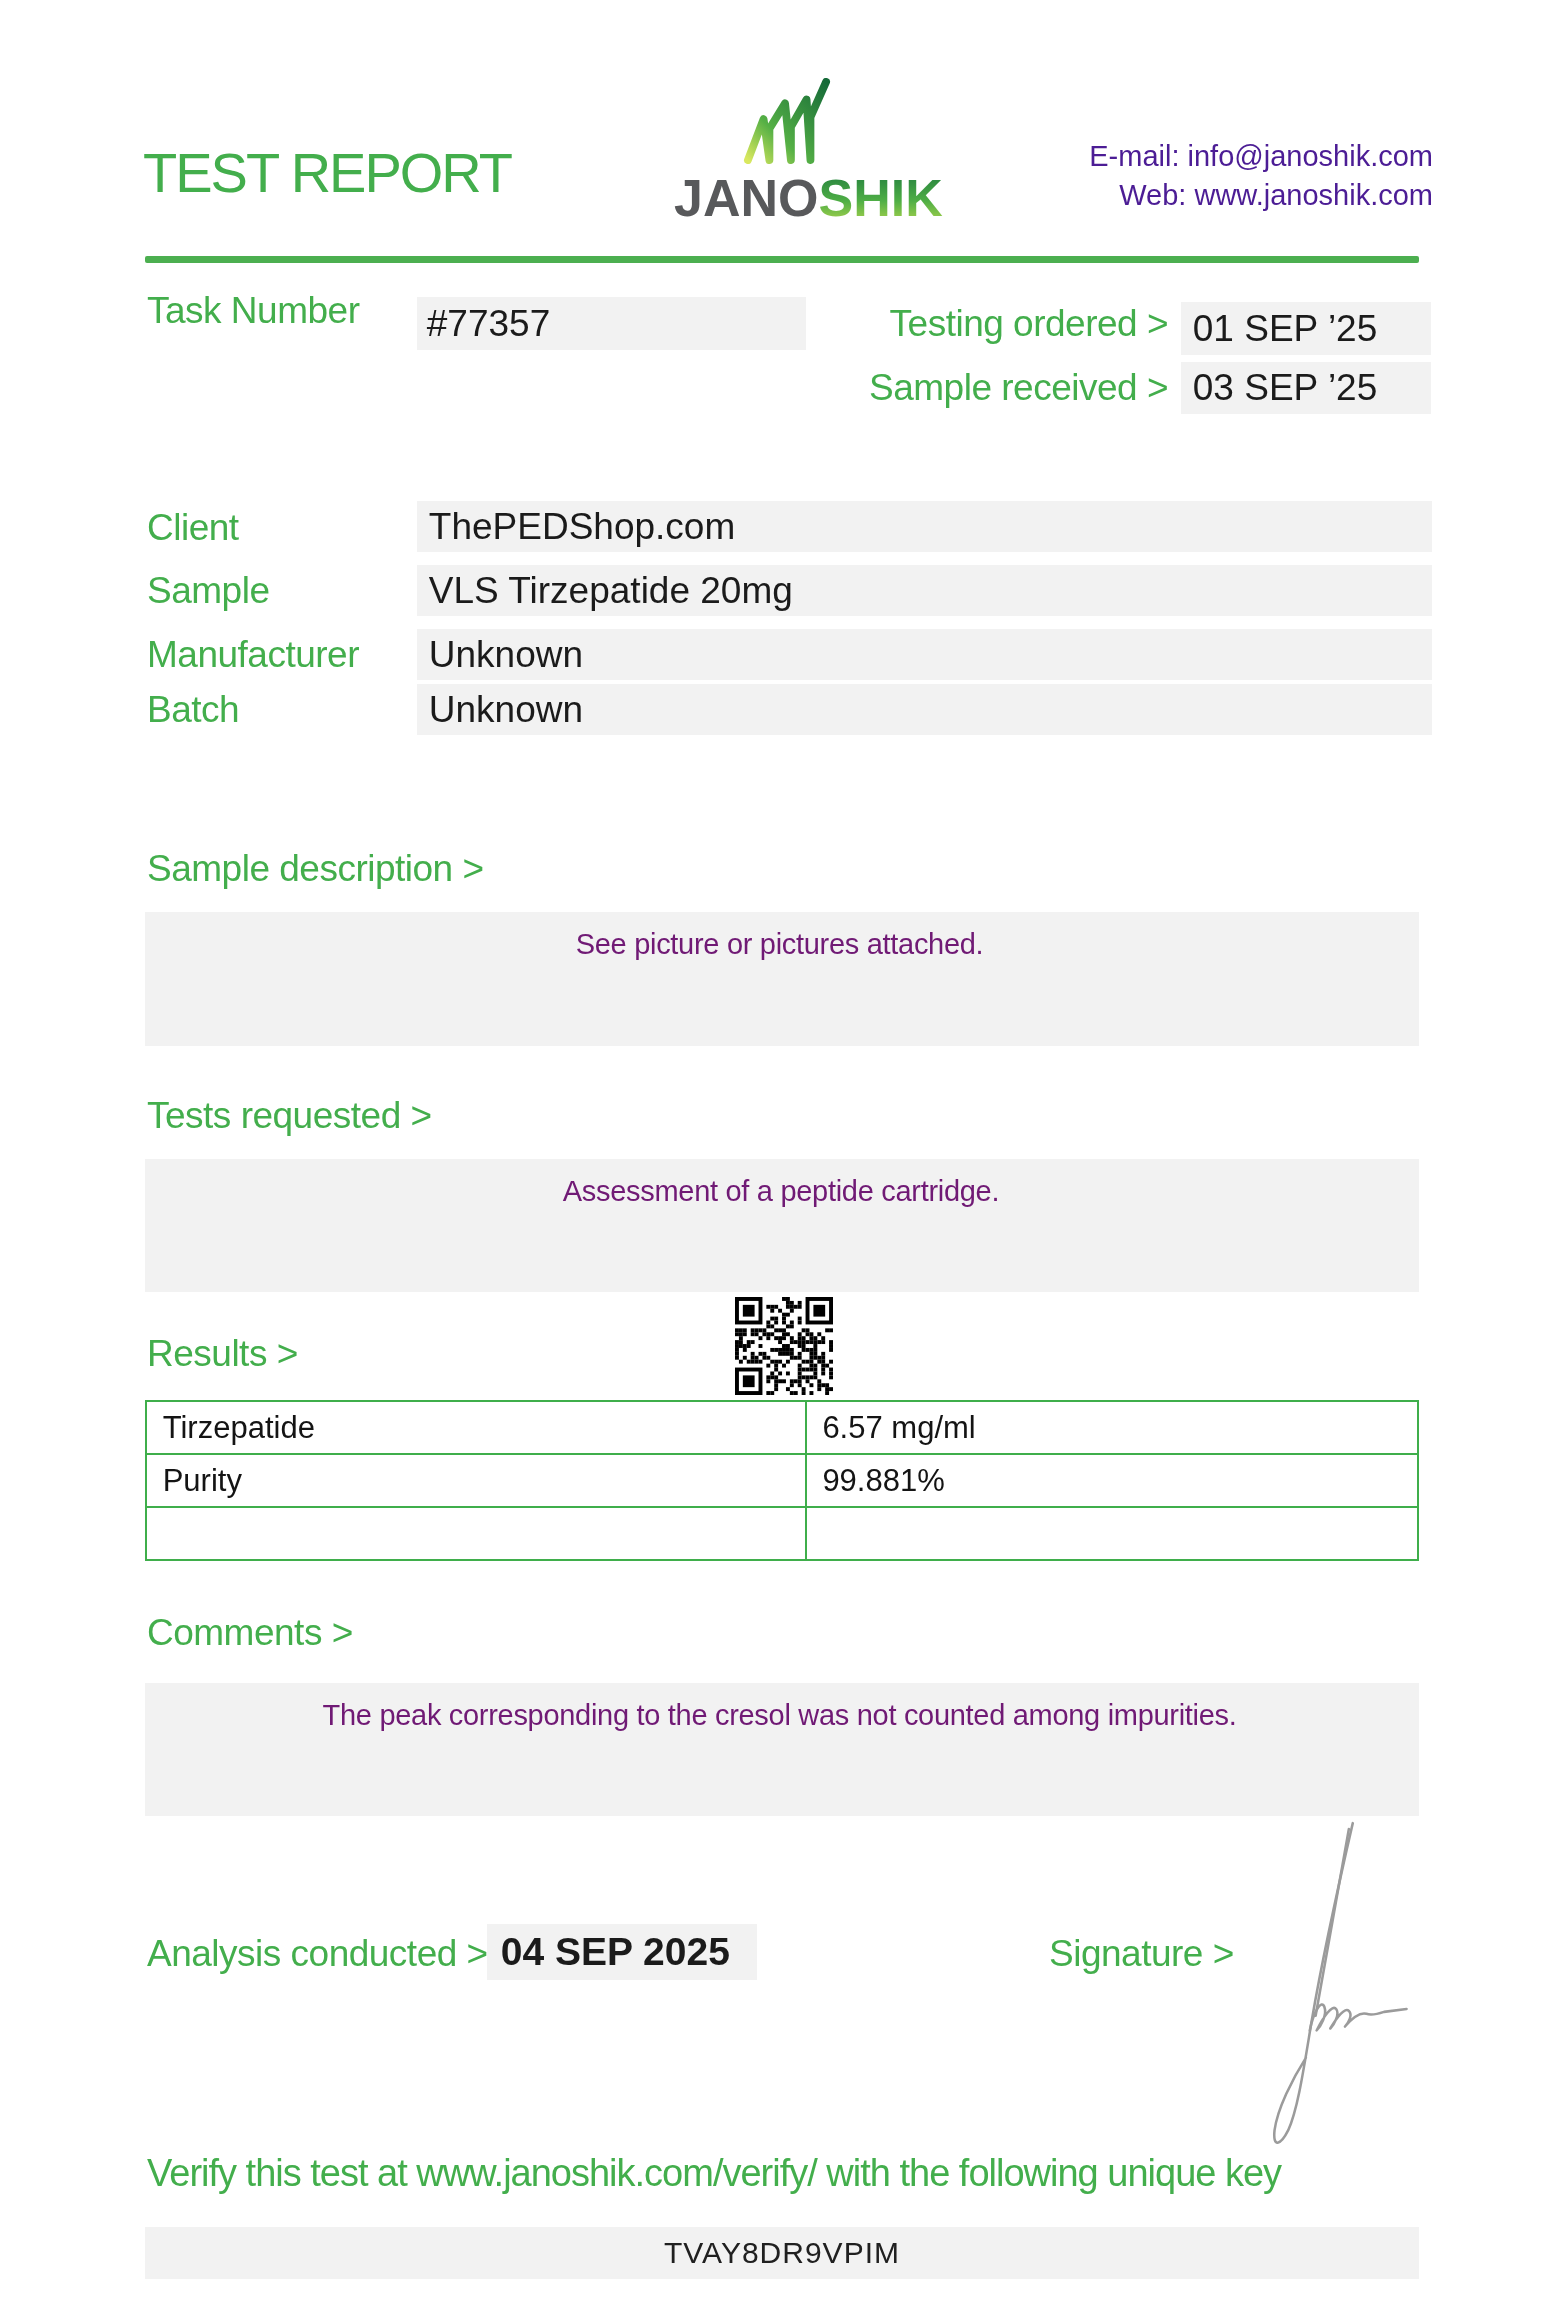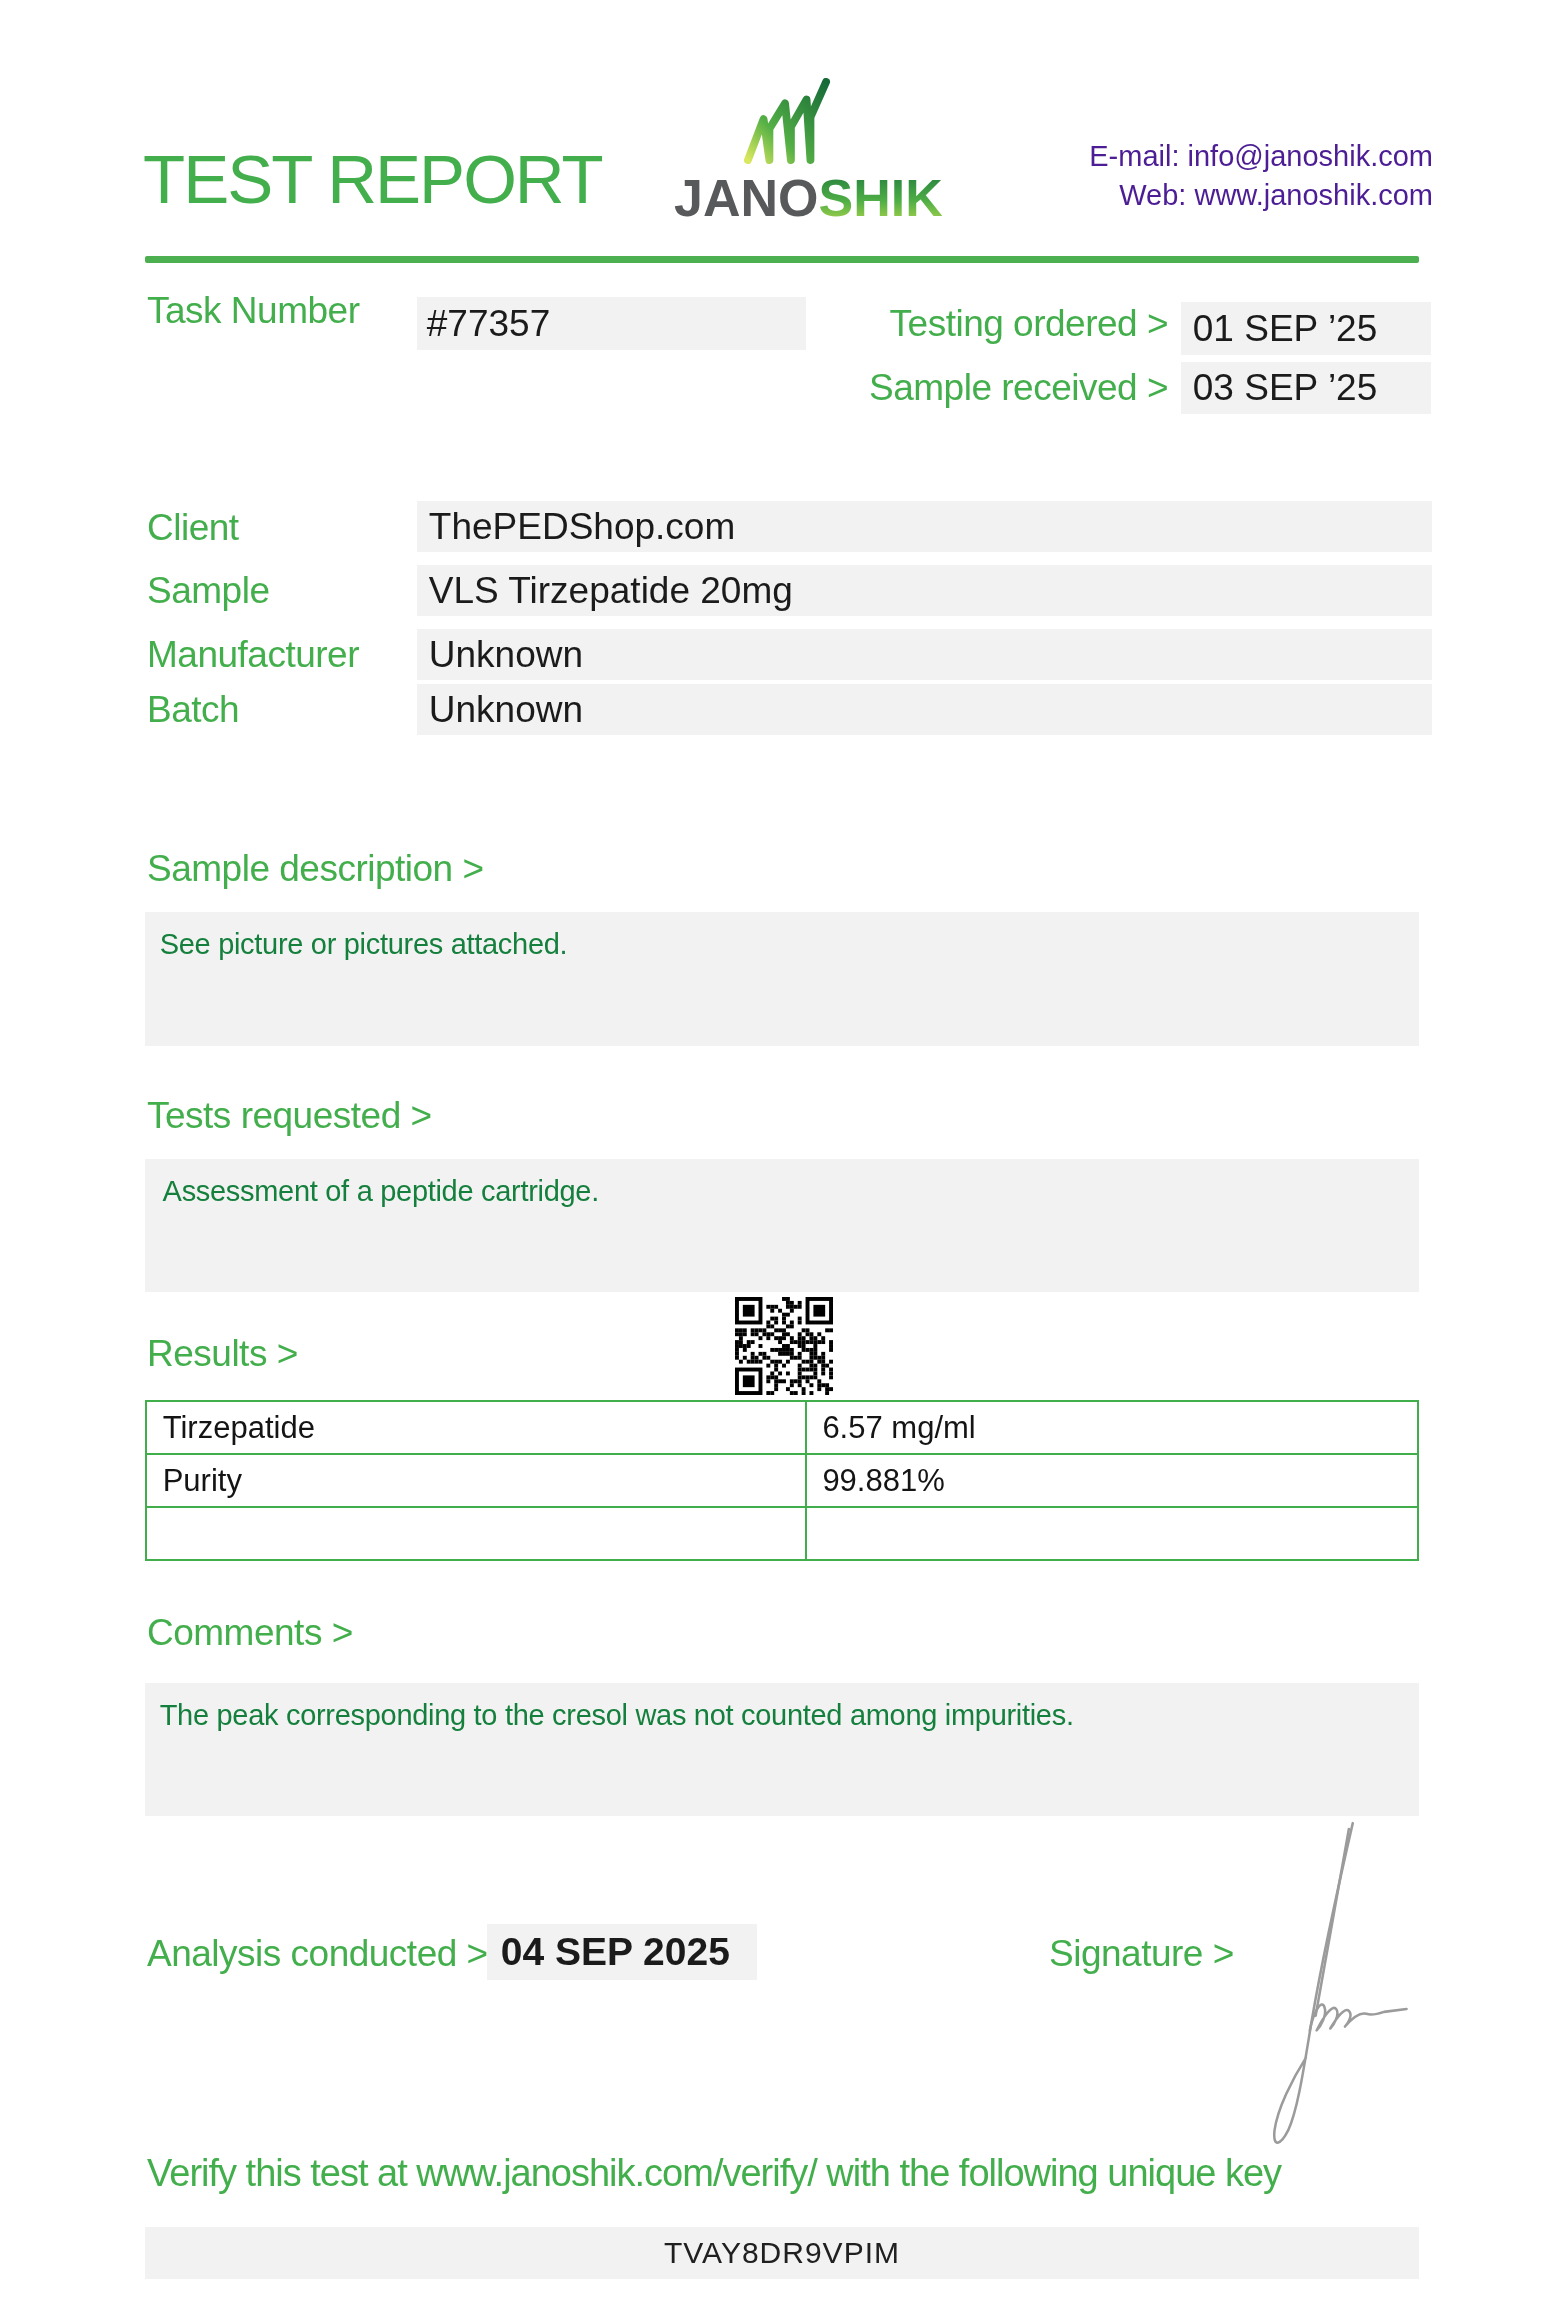--- a/index.html
+++ b/index.html
@@ -3,21 +3,21 @@
 <meta charset="utf-8">
 <style>
   html,body{margin:0;padding:0;background:#ffffff;}
   .page{
     position:relative;width:1568px;height:2313px;background:#ffffff;
     font-family:"Liberation Sans",sans-serif;overflow:hidden;
   }
   .abs{position:absolute;}
 
   .title{
-    left:143px;top:145px;font-size:69px;letter-spacing:-2px;
+    left:143px;top:145px;font-size:56px;letter-spacing:-2px;
     color:#43ae4c;font-weight:400;white-space:nowrap;line-height:1;
   }
 
   .logo{left:674px;top:78px;width:225px;text-align:center;}
   .logo svg{display:block;margin:0 auto;}
   .logo-text{font-size:52px;font-weight:700;letter-spacing:0px;line-height:1;margin-top:7.8px;white-space:nowrap;}
   .logo-jano{color:#58595b;}
   .logo-shik{
     background:linear-gradient(180deg,#1e7a3e 0%,#4fae45 55%,#b8d94e 100%);
     -webkit-background-clip:text;background-clip:text;color:transparent;
@@ -39,21 +39,21 @@
   .ordered-box{left:1181px;top:302px;width:238px;height:53px;padding-left:11.8px;}
   .received-label{top:362px;height:52px;right:400px;}
   .received-box{left:1181px;top:362px;width:238px;height:52px;padding-left:11.8px;}
 
   
   .info-label{left:147px;height:51px;}
   .info-box{left:417px;width:1003px;height:51px;padding-left:11.8px;}
 
   .section-heading{left:147px;font-size:37px;color:#43ae4c;letter-spacing:-0.5px;white-space:nowrap;}
   .text-box{left:145px;width:1274px;background:#f2f2f2;}
-  .text-box .body{font-size:29px;color:#15803d;padding:15.7px 19.6px 0 14.7px;letter-spacing:-0.3px;}
+  .text-box .body{font-size:29px;color:#701a75;padding:15.7px 19.6px 0 14.7px;letter-spacing:-0.3px;text-align:center;}
 
   
   .results-table{left:145px;top:1400px;width:1274px;border-collapse:collapse;table-layout:fixed;}
   .results-table td{
     border:2.9px solid #3fae4b;height:51px;font-size:31px;color:#141414;
     padding:0 0 0 15.7px;vertical-align:middle;background:#ffffff;white-space:nowrap;
   }
   .results-table{border:2px solid #3b82f6;}
   .col-name{width:642px;}
 

